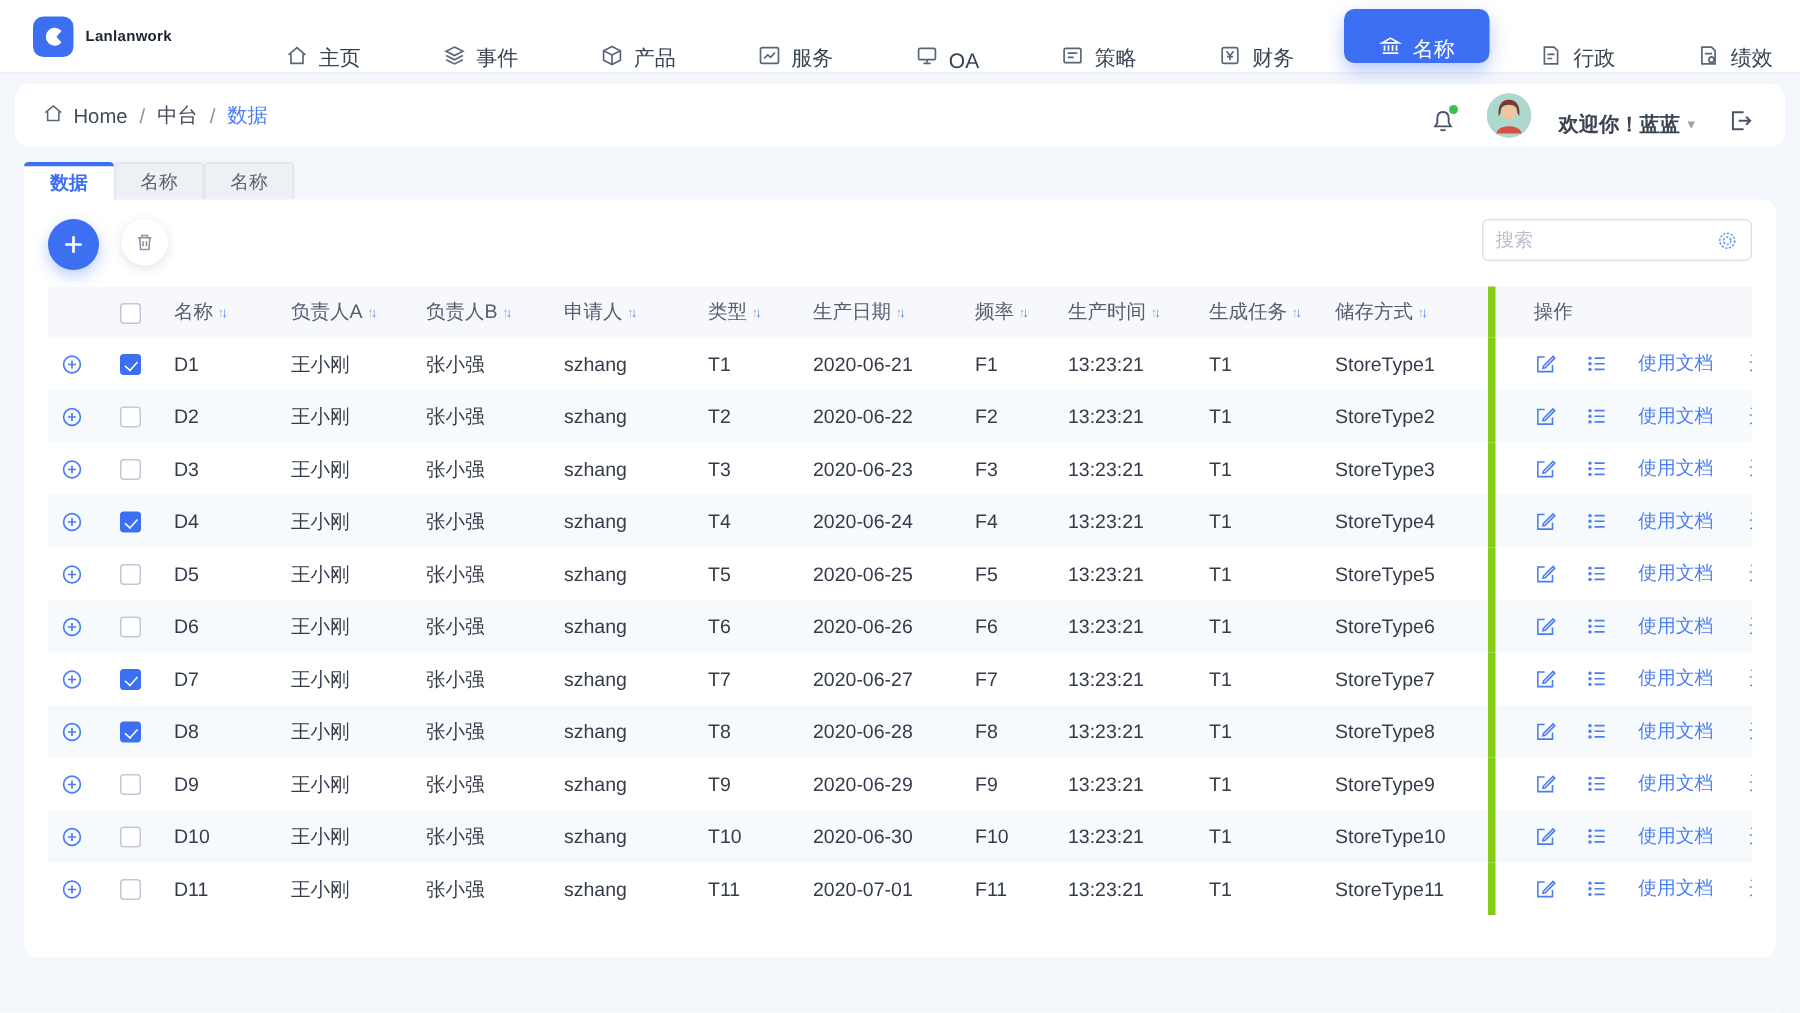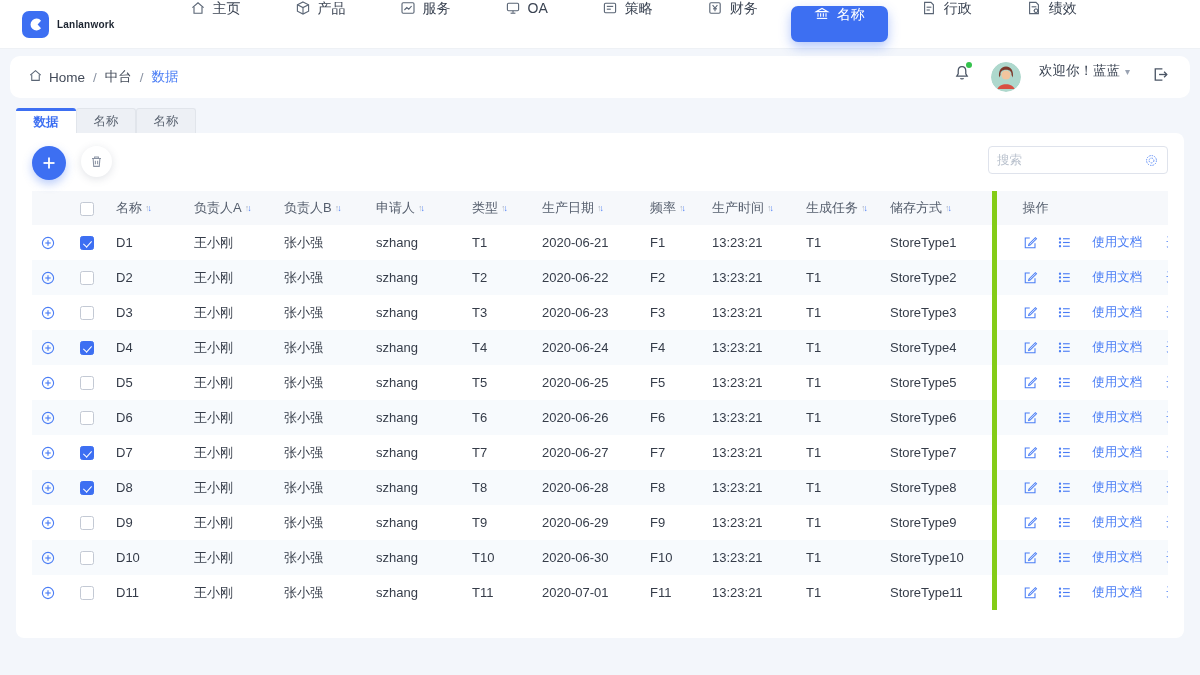--- a/index.html
+++ b/index.html
@@ -5,31 +5,31 @@
   * { box-sizing: border-box; margin: 0; padding: 0; }
   html,body { width:1200px; height:675px; overflow:hidden; }
   body { background:#f3f6fb; font-family:"Liberation Sans","DejaVu Sans",sans-serif; color:#333; }
 
   
   .topbar { height:48px; background:#fff; display:flex; align-items:center; padding:0 22px; box-shadow:0 1px 0 #eef1f5; position:relative; z-index:5;}
   .logo { display:flex; align-items:center; gap:8px; }
   .logo-mark { width:27px; height:27px; border-radius:7px; background:#3d6ff2; display:flex; align-items:center; justify-content:center; }
   .logo-name { font-weight:bold; font-size:10px; color:#1c2430; letter-spacing:.2px; }
   .nav { display:flex; align-items:center; margin-left:48px; }
-  .nav-item { display:flex; align-items:flex-start; gap:7px; font-size:14px; color:#3a4352; padding:0 27px; height:48px; cursor:pointer; white-space:nowrap; }
+  .nav-item { display:flex; align-items:flex-end; gap:7px; font-size:14px; color:#3a4352; padding:0 27px; height:48px; cursor:pointer; white-space:nowrap; }
   .nav-item svg { stroke:#5a6575; }
   .nav-item.active { background:#3d6ff2; color:#fff; height:36px; border-radius:7px; padding:0 23px; margin:0 6px; box-shadow:0 5px 12px rgba(61,111,242,.38); }
   .nav-item.active svg { stroke:#fff; }
 
   
   .crumbbar { margin:8px 10px 0; background:#fff; border-radius:10px; height:42px; display:flex; align-items:center; padding:0 18px; }
   .crumb { display:flex; align-items:center; gap:6px; font-size:13.5px; color:#434b59; }
   .crumb .sep { color:#8a93a3; margin:0 2px; }
   .crumb .leaf { color:#4a7df5; }
-  .crumb-right { margin-left:auto; display:flex; align-items:flex-start; gap:18px; }
+  .crumb-right { margin-left:auto; display:flex; align-items:flex-end; gap:18px;font-weight:bold; }
   .bell-wrap { position:relative; width:22px; height:22px; display:flex; align-items:center; justify-content:center; cursor:pointer; }
   .bell-dot { position:absolute; top:0; right:1px; width:6px; height:6px; border-radius:50%; background:#35c24d; }
   .avatar { width:30px; height:30px; border-radius:50%; overflow:hidden; flex:0 0 auto; cursor:pointer; }
   .greeting { font-size:13.5px; color:#3a4352; display:flex; align-items:center; gap:5px; cursor:pointer; }
   .caret { font-size:10px; color:#9aa3b2; }
   .logout { width:24px; height:24px; display:flex; align-items:center; justify-content:center; cursor:pointer; }
 
   
   .content { margin:10px 16px 0; }
   .tabs { display:flex; }
@@ -81,20 +81,28 @@
     </span>
     <span class="logo-name">Lanlanwork</span>
   </div>
   <div class="nav">
     <div class="nav-item">
       <span><svg width="16" height="16" viewBox="0 0 20 20" fill="none" stroke-width="1.4">
             <path d="M3 9.5 L10 3.5 L17 9.5"></path>
             <path d="M5 8.5 V16.5 H15 V8.5"></path>
           </svg></span>
       <span>主页</span>
+    </div>
+    <div class="nav-item">
+      <span><svg width="16" height="16" viewBox="0 0 20 20" fill="none" stroke-width="1.4">
+            <path d="M10 3 L17 6.5 L10 10 L3 6.5 Z"></path>
+            <path d="M3 10 L10 13.5 L17 10"></path>
+            <path d="M3 13.5 L10 17 L17 13.5"></path>
+          </svg></span>
+      <span>事件</span>
     </div>
     <div class="nav-item">
       <span><svg width="16" height="16" viewBox="0 0 20 20" fill="none" stroke-width="1.4">
             <path d="M10 2.5 L17 6 V14 L10 17.5 L3 14 V6 Z"></path>
             <path d="M3 6 L10 9.5 L17 6"></path>
             <path d="M10 9.5 V17.5"></path>
           </svg></span>
       <span>产品</span>
     </div>
     <div class="nav-item">

